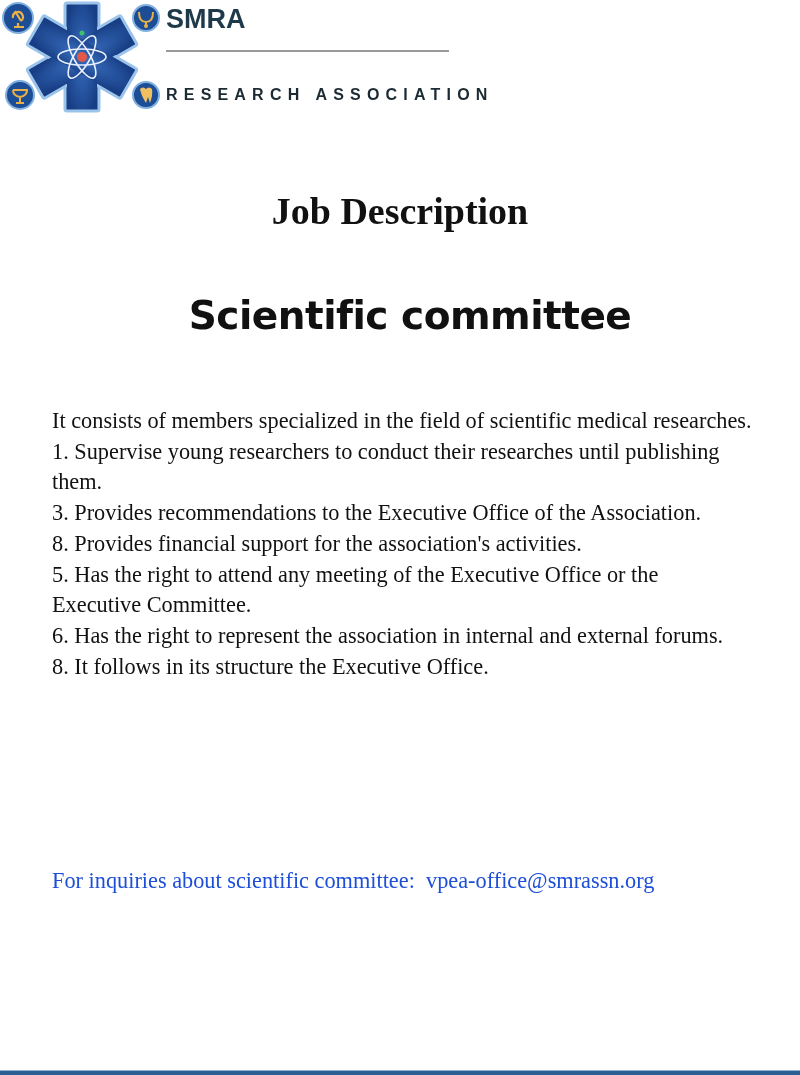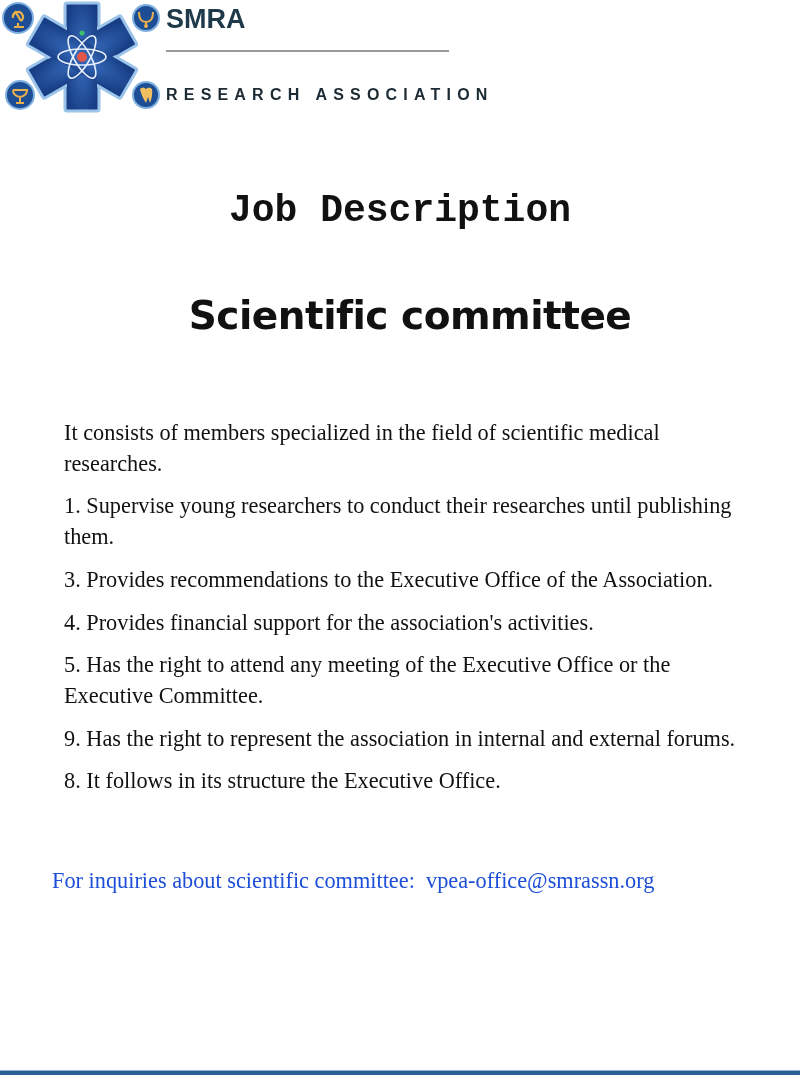--- a/index.html
+++ b/index.html
@@ -22,34 +22,34 @@
   .brand-line {
     position: absolute; left: 166px;
     font-family: "Liberation Sans", sans-serif; font-weight: bold;
     font-size: 16px; color: #1c2a33; letter-spacing: 6.2px; white-space: nowrap;
   }
   .brand-line.l1 { top: 60px; }
   .brand-line.l2 { top: 86px; }
 
   .doc-title {
     position: absolute; left: 0; width: 800px; top: 189px; text-align: center;
-    font-family: Liberation Mono, monospace; font-weight: bold; font-size: 38px;
+    font-family: Liberation Serif, serif; font-weight: bold; font-size: 38px;
     color: #111;
   }
   .doc-subtitle {
     position: absolute; left: 0; width: 820px; top: 293px; text-align: center;
     font-family: "DejaVu Sans", sans-serif; font-weight: bold; font-size: 39px;
     color: #111; letter-spacing: -0.5px;
   }
   .body-text {
     position: absolute; left: 52px; top: 406px; width: 700px;
     font-family: "Liberation Serif", serif; font-size: 22.3px; line-height: 30.7px;
     color: #111;
   }
-  .body-text p { margin: 12px; }
+  .body-text p { margin: 0; }
   .contact {
     position: absolute; left: 52px; top: 868px; white-space: pre;
     font-family: "Liberation Serif", serif; font-size: 22.3px; color: #1d4ed8;
   }
   .footer-bar {
     position: absolute; left: 0; bottom: 0; width: 800px; height: 4px;
     background: #2a5f93; border-top: 1px solid #8fb4d6;
   }
 </style>
 </head>
@@ -105,21 +105,21 @@
   <div class="brand-line l2">RESEARCH ASSOCIATION</div>
 </div>
 
 <h1 class="doc-title" style="margin:0">Job Description</h1>
 <h2 class="doc-subtitle" style="margin:0">Scientific committee</h2>
 
 <div class="body-text">
   <p>It consists of members specialized in the field of scientific medical researches.</p>
   <p>1. Supervise young researchers to conduct their researches until publishing them.</p>
   <p>3. Provides recommendations to the Executive Office of the Association.</p>
-  <p>4. Provides financial support for the association's activities.</p>
+  <p>8. Provides financial support for the association's activities.</p>
   <p>5. Has the right to attend any meeting of the Executive Office or the Executive Committee.</p>
-  <p>9. Has the right to represent the association in internal and external forums.</p>
+  <p>6. Has the right to represent the association in internal and external forums.</p>
   <p>8. It follows in its structure the Executive Office.</p>
 </div>
 
 <div class="contact"><span>For inquiries about scientific committee:  </span><span>vpea-office@smrassn.org</span></div>
 
 <div class="footer-bar"></div>
 
 </body></html>

